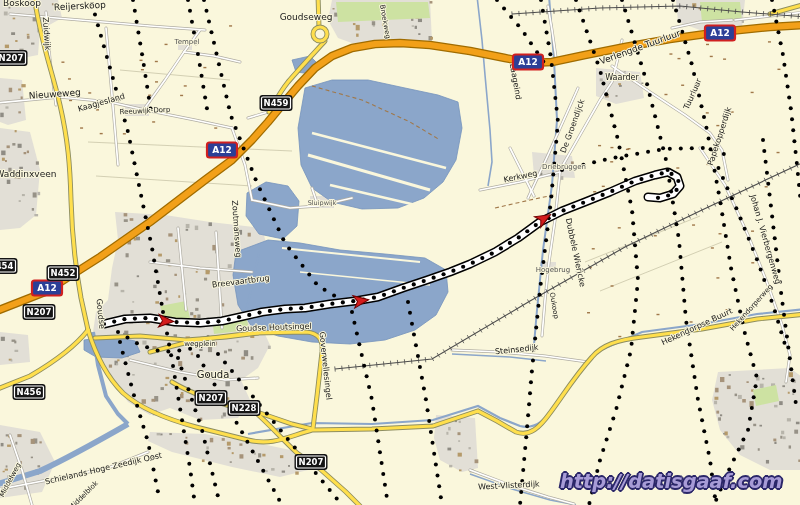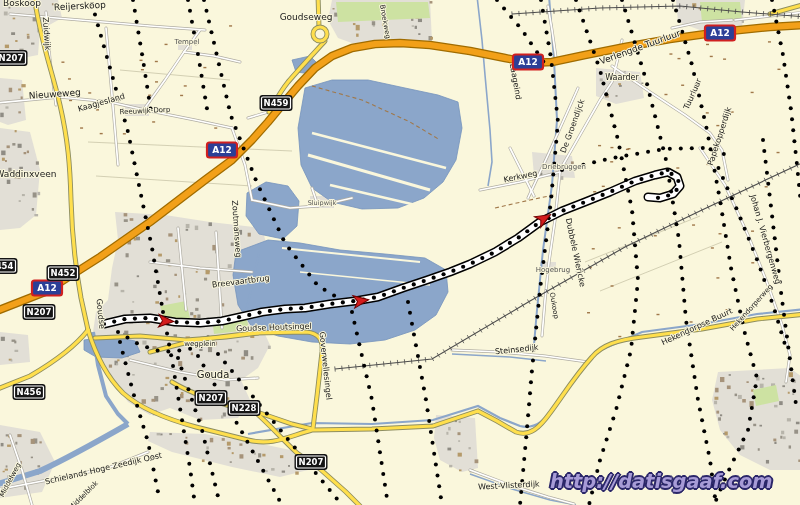--- a/index.html
+++ b/index.html
@@ -1,18 +1,18 @@
 <!DOCTYPE html>
 <html><head>
 <meta charset="utf-8">
 <style>
   html,body{margin:0;padding:0;background:#888;}
   #map-canvas{
     position:relative;width:800px;height:505px;overflow:hidden;
-    background:#faf7dc;font-family:"DejaVu Sans","Liberation Sans",sans-serif;
+    background:#faf7dc;font-family:"DejaVu Sans","Liberation Sans",sans-serif;text-align:center;
   }
   #map-svg{position:absolute;left:0;top:0;}
   .watermark{
     position:absolute;left:550px;top:469px;width:250px;
     font-family:"DejaVu Sans","Liberation Sans",sans-serif;
     font-size:20px;font-weight:bold;font-style:italic;letter-spacing:0px;
     color:#a79bd6;white-space:nowrap;transform:scaleX(.97);transform-origin:left center;
     text-shadow:-2px 0 #2b2769,2px 0 #2b2769,0 -2px #2b2769,0 2px #2b2769,
                 -1px -1px #2b2769,1px 1px #2b2769,-1px 1px #2b2769,1px -1px #2b2769;
   }

